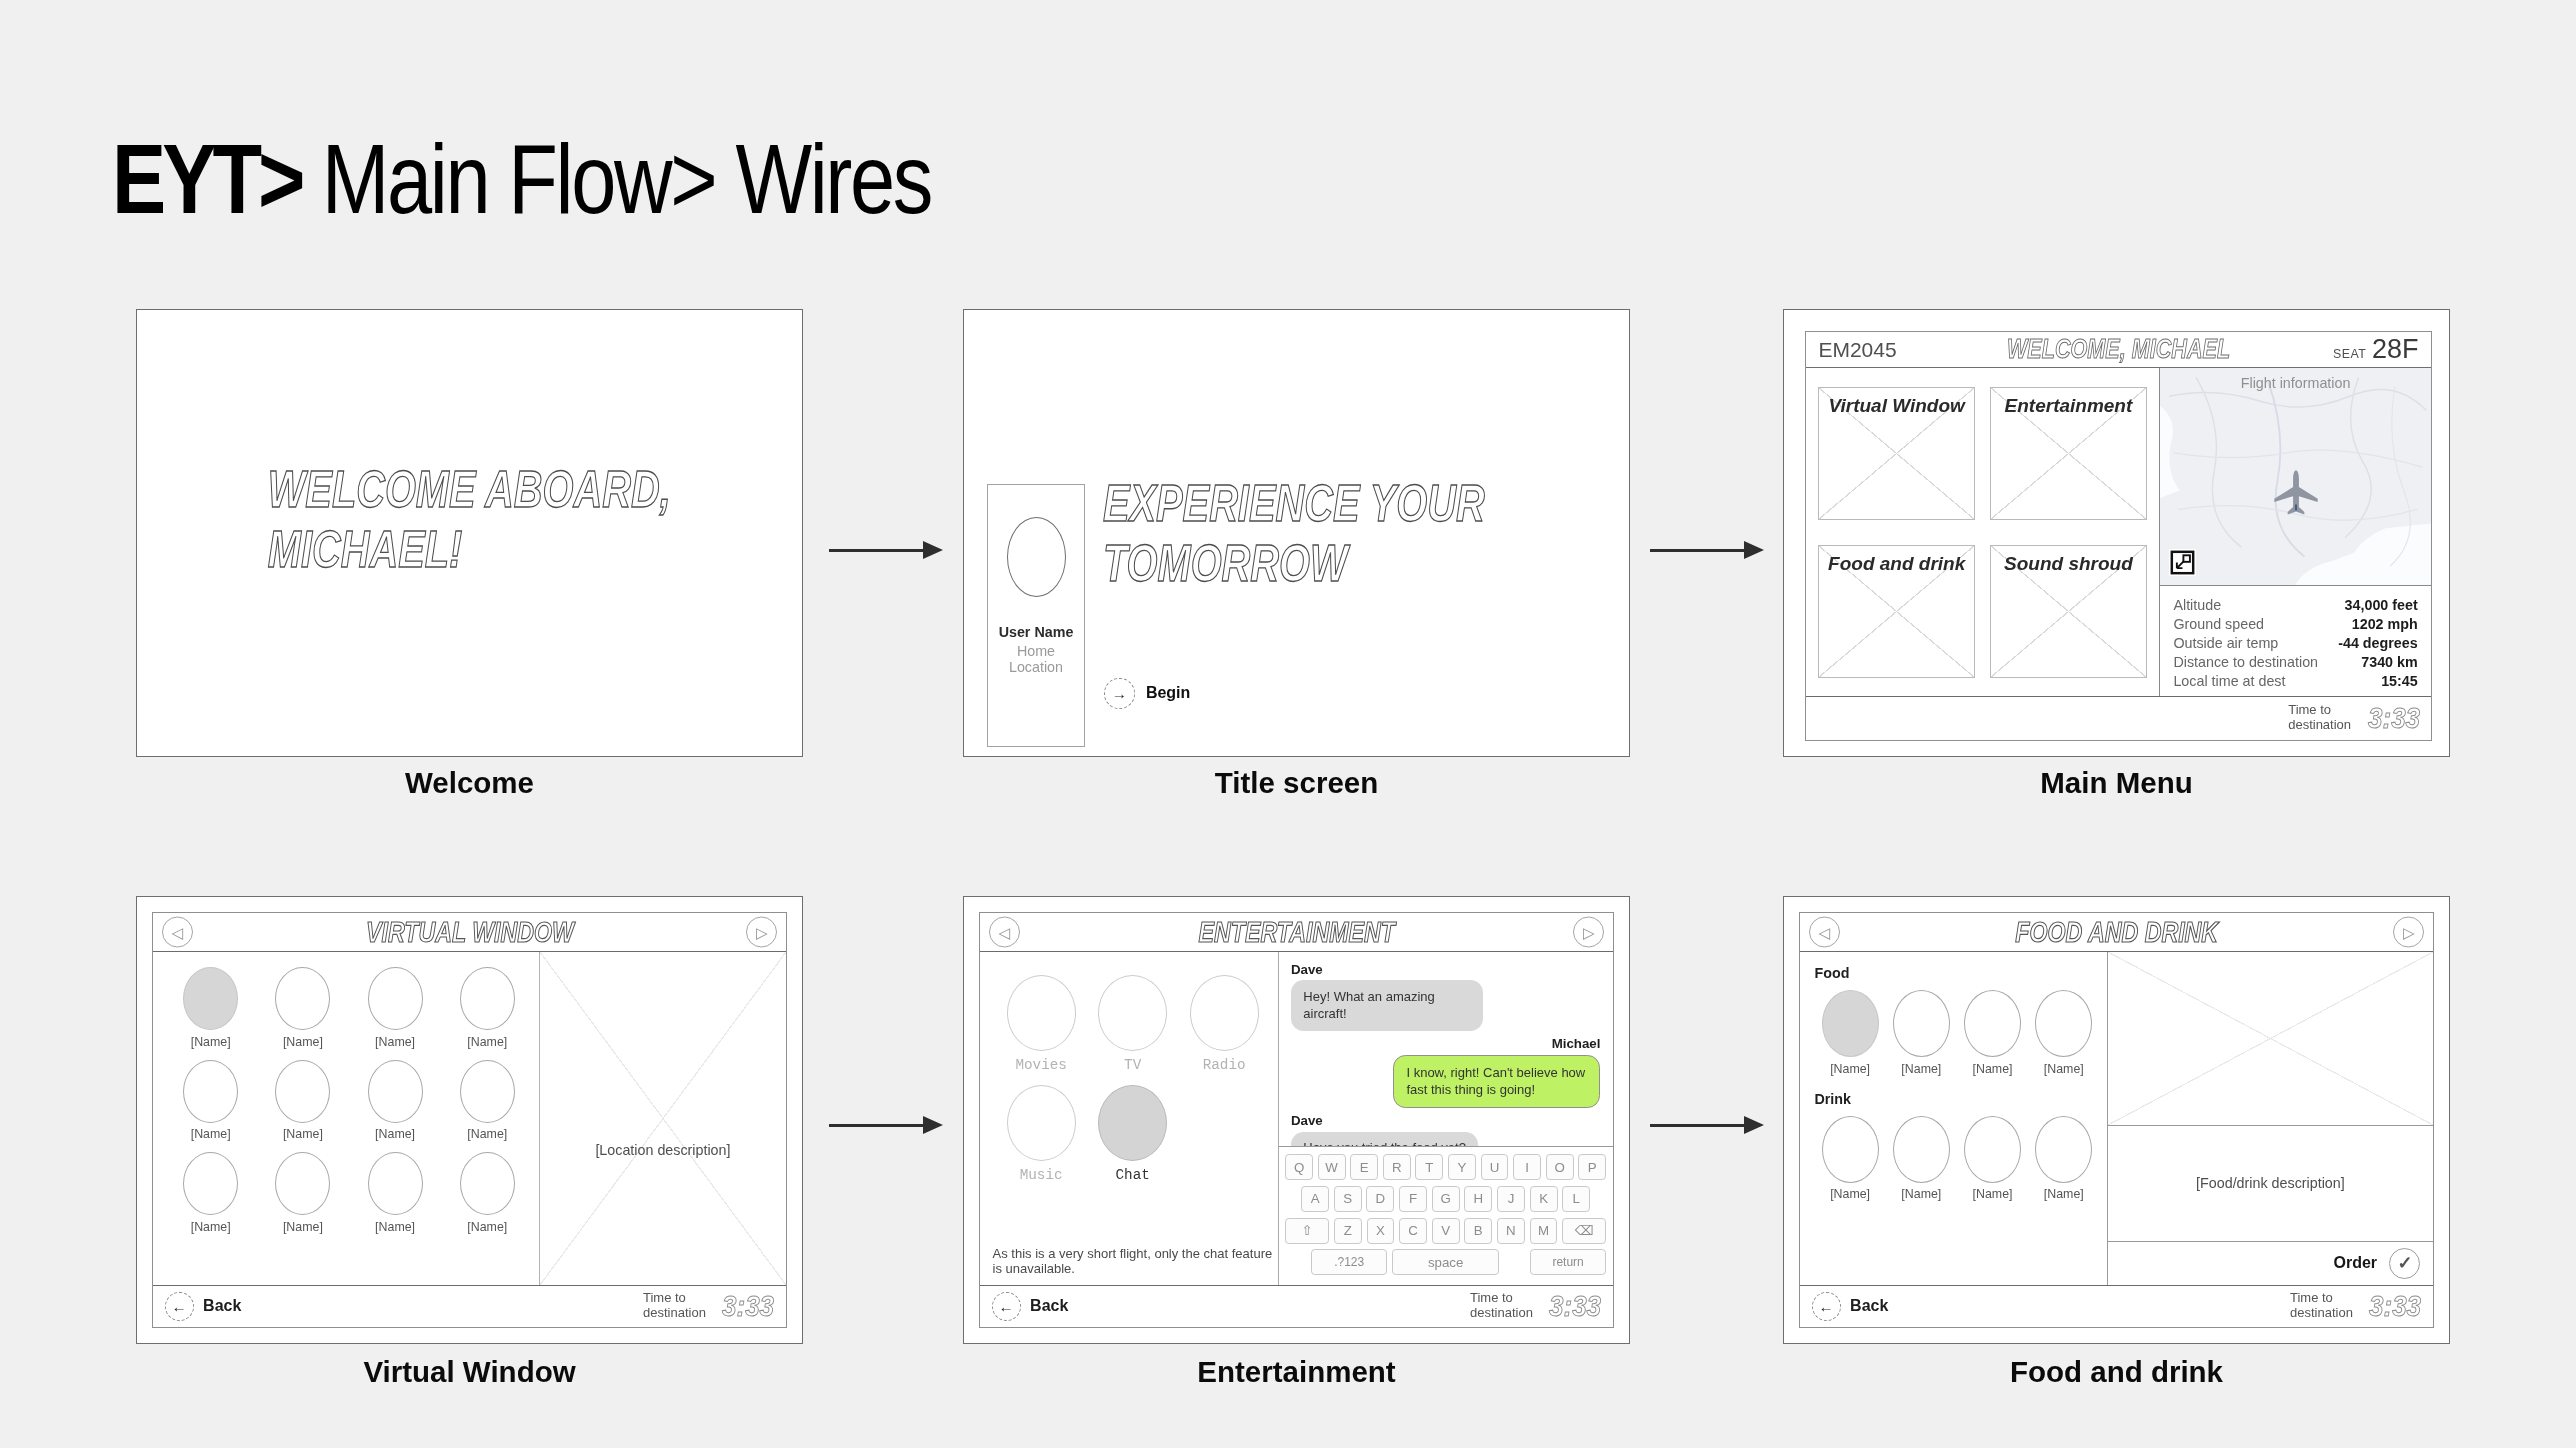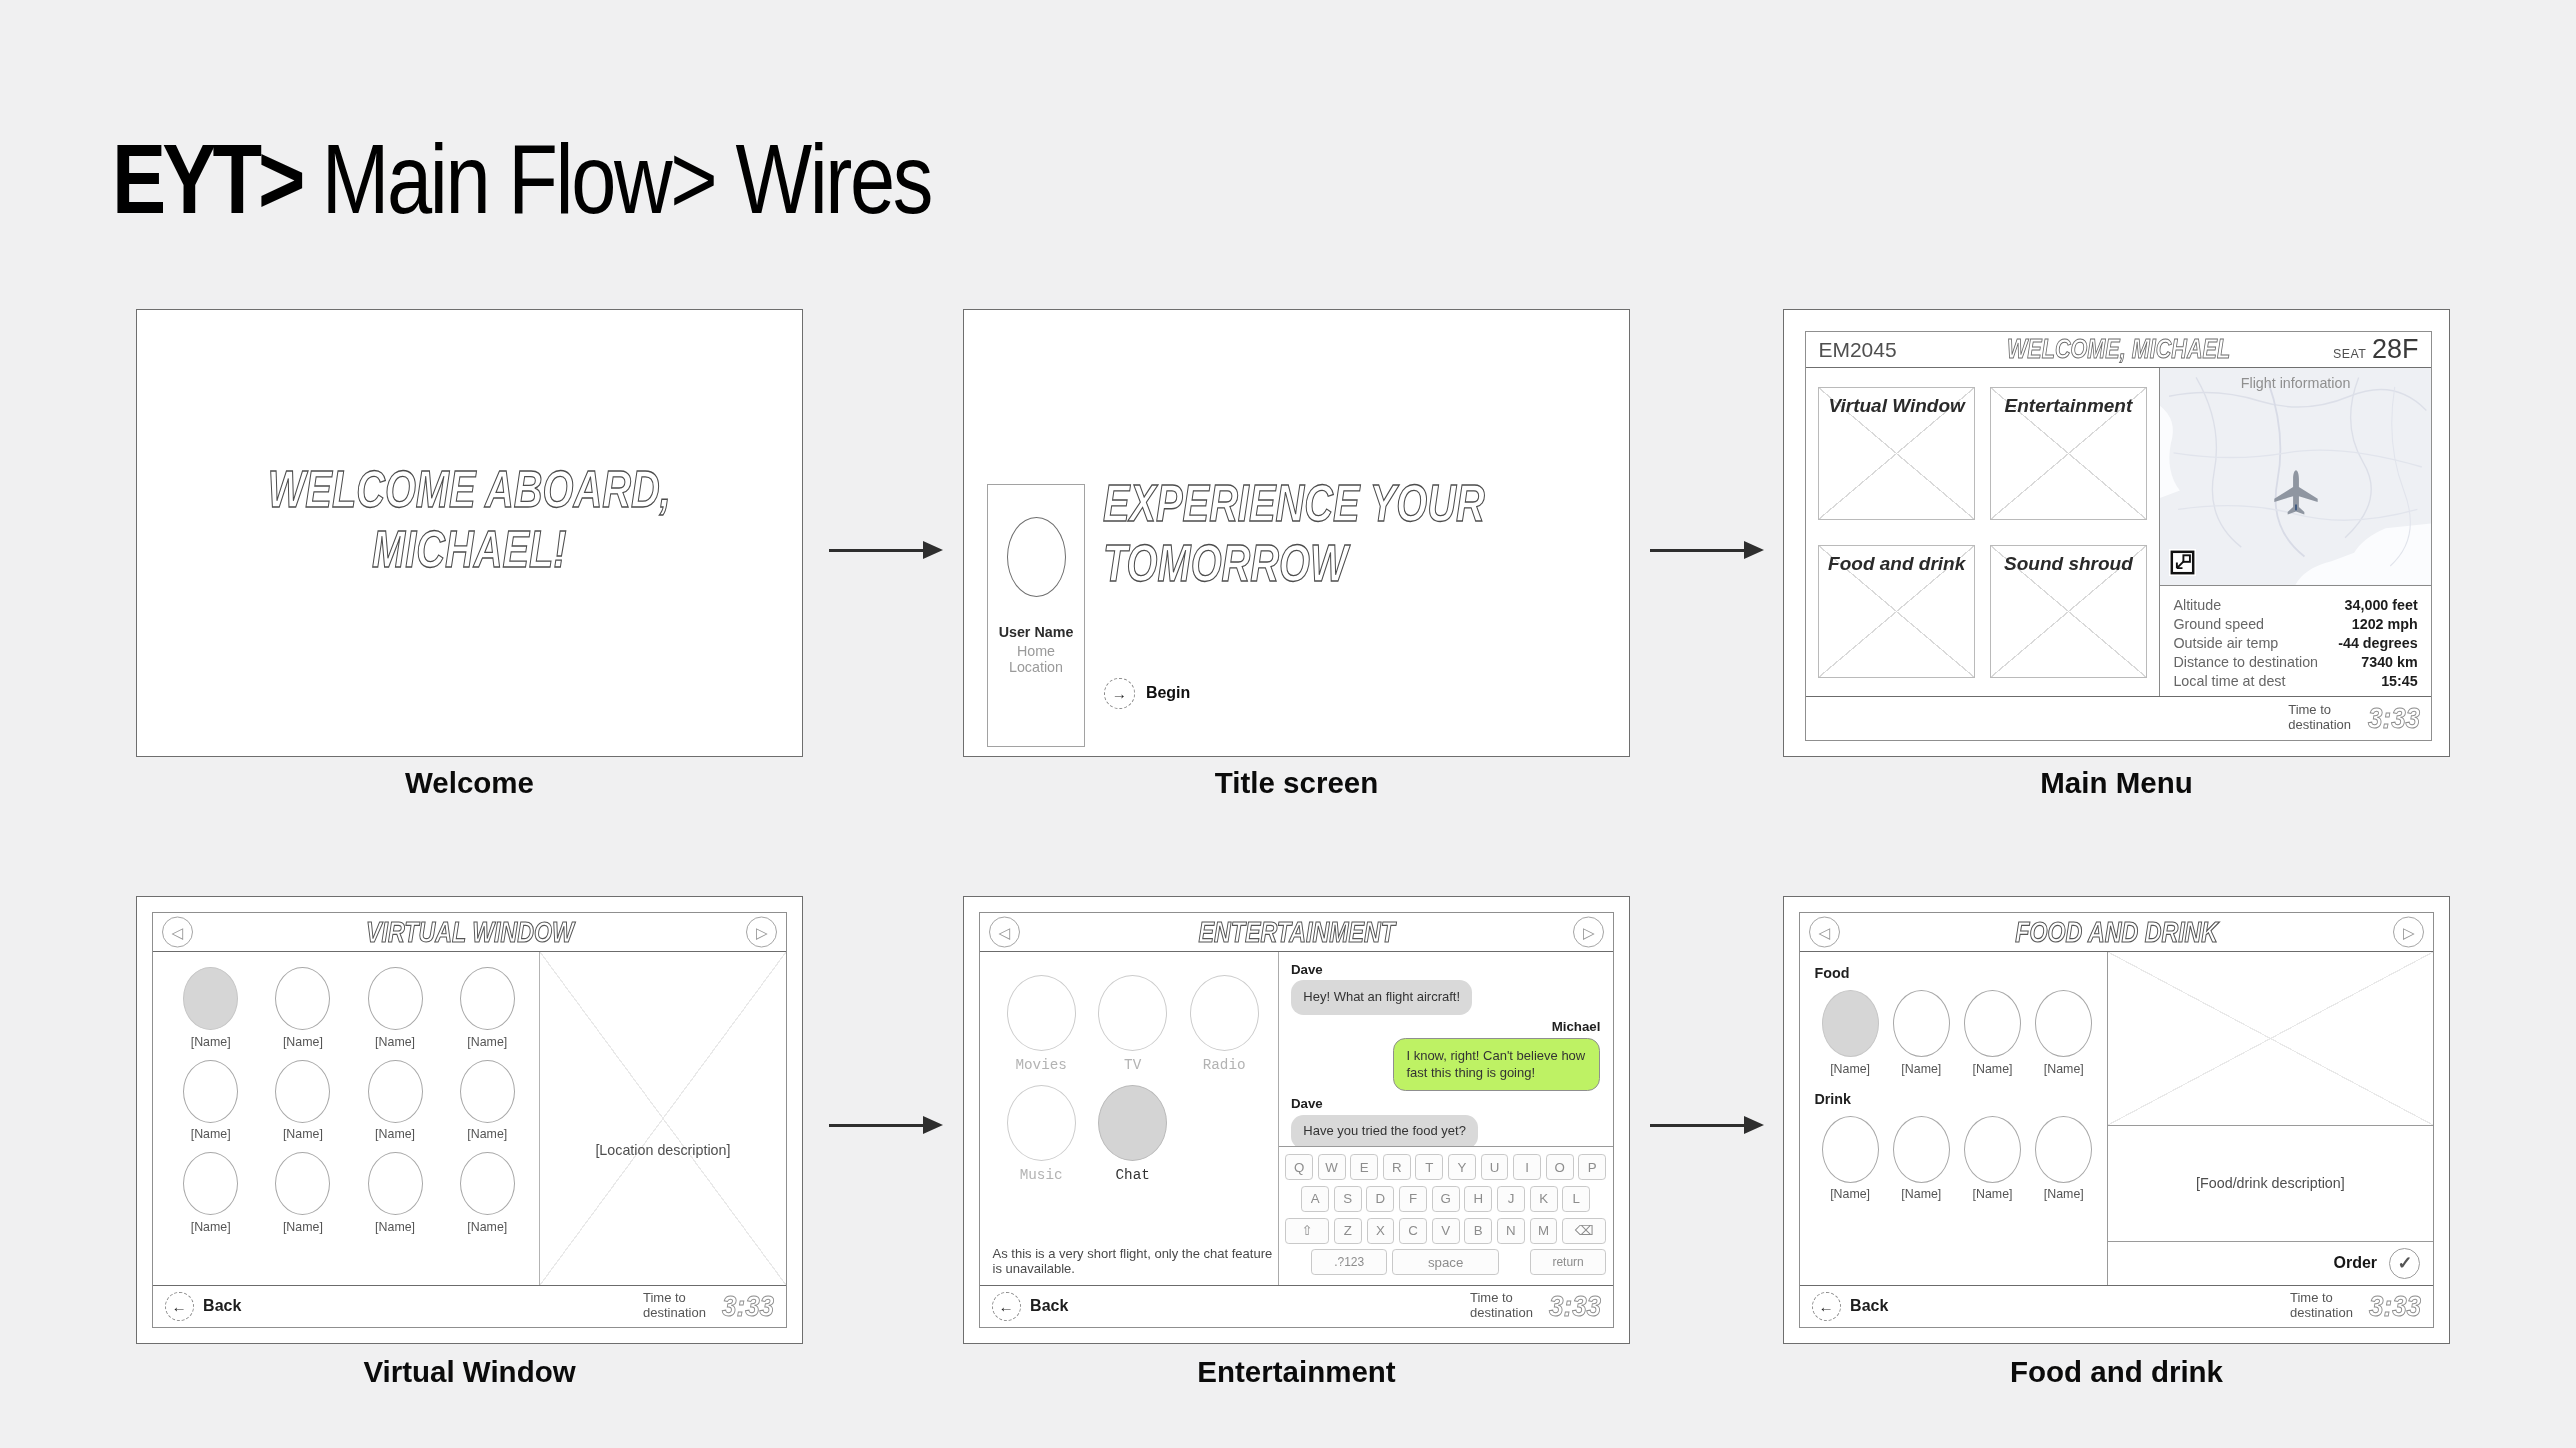--- a/index.html
+++ b/index.html
@@ -47,21 +47,21 @@
 
   
   .xfill{background-image:
     linear-gradient(to top right, transparent calc(50% - 0.6px), #d9d9d9 calc(50% - 0.6px), #d9d9d9 calc(50% + 0.6px), transparent calc(50% + 0.6px)),
     linear-gradient(to bottom right, transparent calc(50% - 0.6px), #d9d9d9 calc(50% - 0.6px), #d9d9d9 calc(50% + 0.6px), transparent calc(50% + 0.6px));}
   .xfill-light{background-image:
     linear-gradient(to top right, transparent calc(50% - 0.6px), #e9e9e9 calc(50% - 0.6px), #e9e9e9 calc(50% + 0.6px), transparent calc(50% + 0.6px)),
     linear-gradient(to bottom right, transparent calc(50% - 0.6px), #e9e9e9 calc(50% - 0.6px), #e9e9e9 calc(50% + 0.6px), transparent calc(50% + 0.6px));}
 
   
-  .center-wrap{position:absolute;inset:0;display:flex;align-items:center;justify-content:center;text-align:center;}
+  .center-wrap{position:absolute;inset:0;display:flex;align-items:center;justify-content:center;text-align:left;}
   .center-wrap .lines{transform:scaleX(0.78) translateY(-13.3px);}
 
   
   .ts-headline{position:absolute;left:139px;top:164px;transform:scaleX(0.78);transform-origin:left top;white-space:nowrap;}
   .ts-panel{position:absolute;left:23px;top:174px;width:98px;bottom:9.5px;border:1px solid #a2a2a2;background:#fff;box-sizing:border-box;}
   .avatar{width:57px;height:78px;border:1px solid #6f6f6f;border-radius:50%;margin:32px auto 0;}
   .uname{margin-top:27px;text-align:center;font-size:14.3px;font-weight:bold;color:#2c2c2c;}
   .uloc{margin-top:2.9px;text-align:center;font-size:14.3px;color:#9a9a9a;}
   .begin{position:absolute;left:140px;top:368px;display:flex;align-items:center;gap:11.4px;}
   .begin .circle-btn{width:30.5px;height:30.5px;}
@@ -397,21 +397,21 @@
             <div>
                 <div class="ccircle filled"></div>
                 <div class="clabel dark">Chat</div>
               </div>
           </div>
           <div class="ent-note">As this is a very short flight, only the chat feature is unavailable.</div>
         </div>
         <div class="ent-right">
           <div class="chat">
             <div class="sender">Dave</div>
-            <div class="bubble gray">Hey! What an flight aircraft!</div>
+            <div class="bubble gray">Hey! What an amazing aircraft!</div>
             <div class="sender right">Michael</div>
             <div class="bubble white">I know, right! Can't believe how fast this thing is going!</div>
             <div class="sender">Dave</div>
             <div class="bubble gray">Have you tried the food yet?</div>
           </div>
           <div class="kb">
             <div class="krow">
               <div class="key">Q</div>
               <div class="key">W</div>
               <div class="key">E</div>

